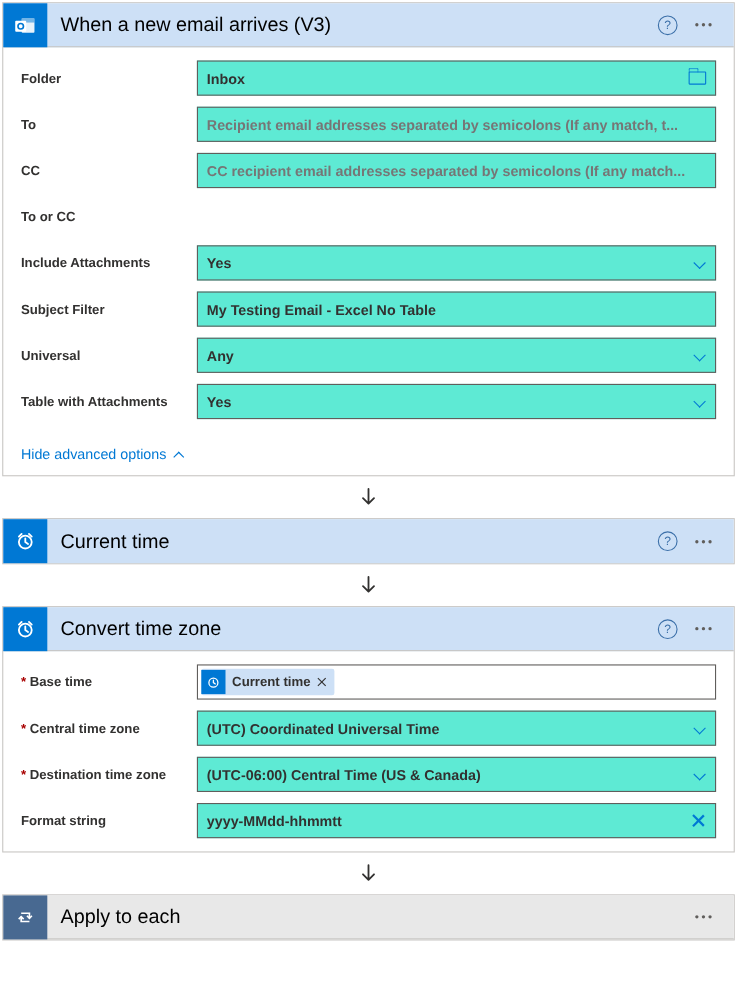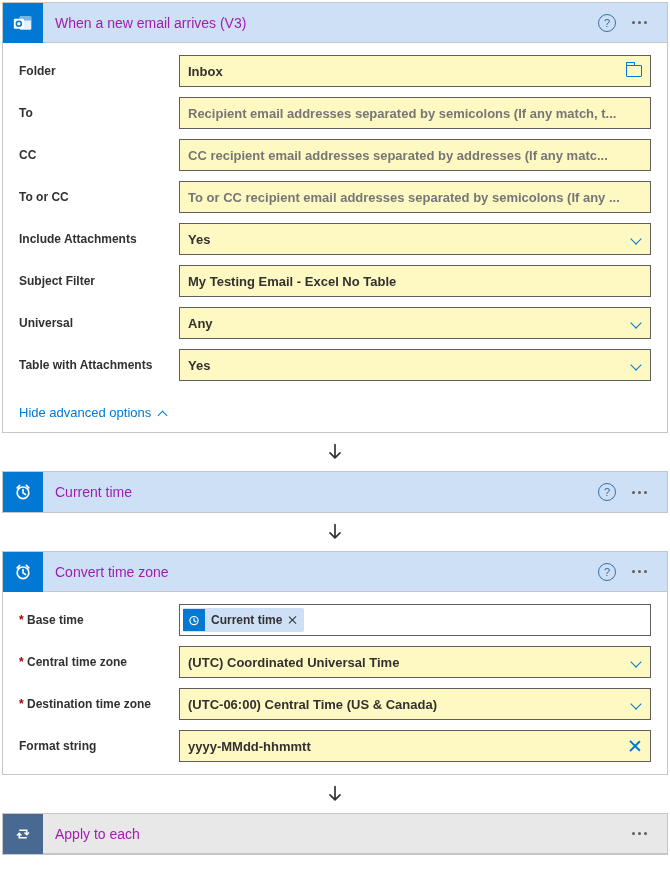--- a/index.html
+++ b/index.html
@@ -31,22 +31,22 @@
     align-items: center;
     justify-content: center;
     flex-shrink: 0;
   }
   .header-icon.outlook { background: #0078d4; }
   .header-icon.clock { background: #0078d4; }
   .header-icon.loop { background: #486991; }
   .header-title {
     flex: 1;
     padding-left: 12px;
-    font-size: 14px;
-    color: #a21caf;
+    font-size: 18px;
+    color: #000000;
   }
   .header-actions {
     display: flex;
     align-items: center;
     gap: 12px;
     padding-right: 8px;
   }
   .help-icon {
     width: 18px;
     height: 18px;
@@ -85,21 +85,21 @@
     flex-shrink: 0;
     font-size: 12px;
     color: #323130;
     padding-right: 8px;
   }
   .form-label .req { color: #a80000; }
   .form-control {
     flex: 1;
     height: 32px;
     border: 1px solid #605e5c;
-    background: #fef9c3;
+    background: #5eead4;
     display: flex;
     align-items: center;
     padding: 0 8px;
     font-size: 13px;
     color: #323130;
     position: relative;
     min-width: 0;
   }
   .form-control .value {
     flex: 1;
@@ -257,29 +257,26 @@
     <div class="form-row">
       <div class="form-label">To</div>
       <div class="form-control">
         <span class="value placeholder">Recipient email addresses separated by semicolons (If any match, t...</span>
       </div>
     </div>
 
     <div class="form-row">
       <div class="form-label">CC</div>
       <div class="form-control">
-        <span class="value placeholder">CC recipient email addresses separated by addresses (If any matc...</span>
+        <span class="value placeholder">CC recipient email addresses separated by semicolons (If any match...</span>
       </div>
     </div>
 
     <div class="form-row">
       <div class="form-label">To or CC</div>
-      <div class="form-control">
-        <span class="value placeholder">To or CC recipient email addresses separated by semicolons (If any ...</span>
-      </div>
     </div>
 
 
     <div class="form-row">
       <div class="form-label">Include Attachments</div>
       <div class="form-control">
         <span class="value">Yes</span>
         <span class="right-icon chevron-down"></span>
       </div>
     </div>

